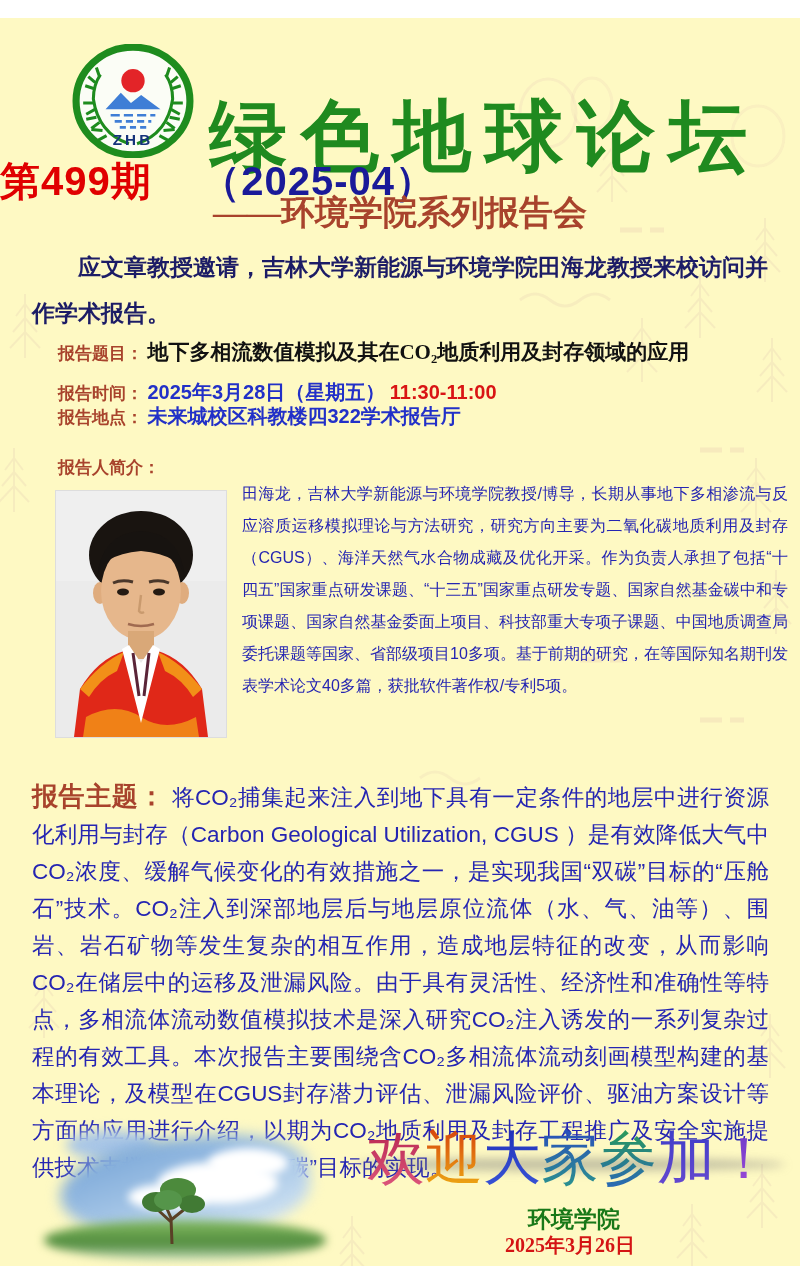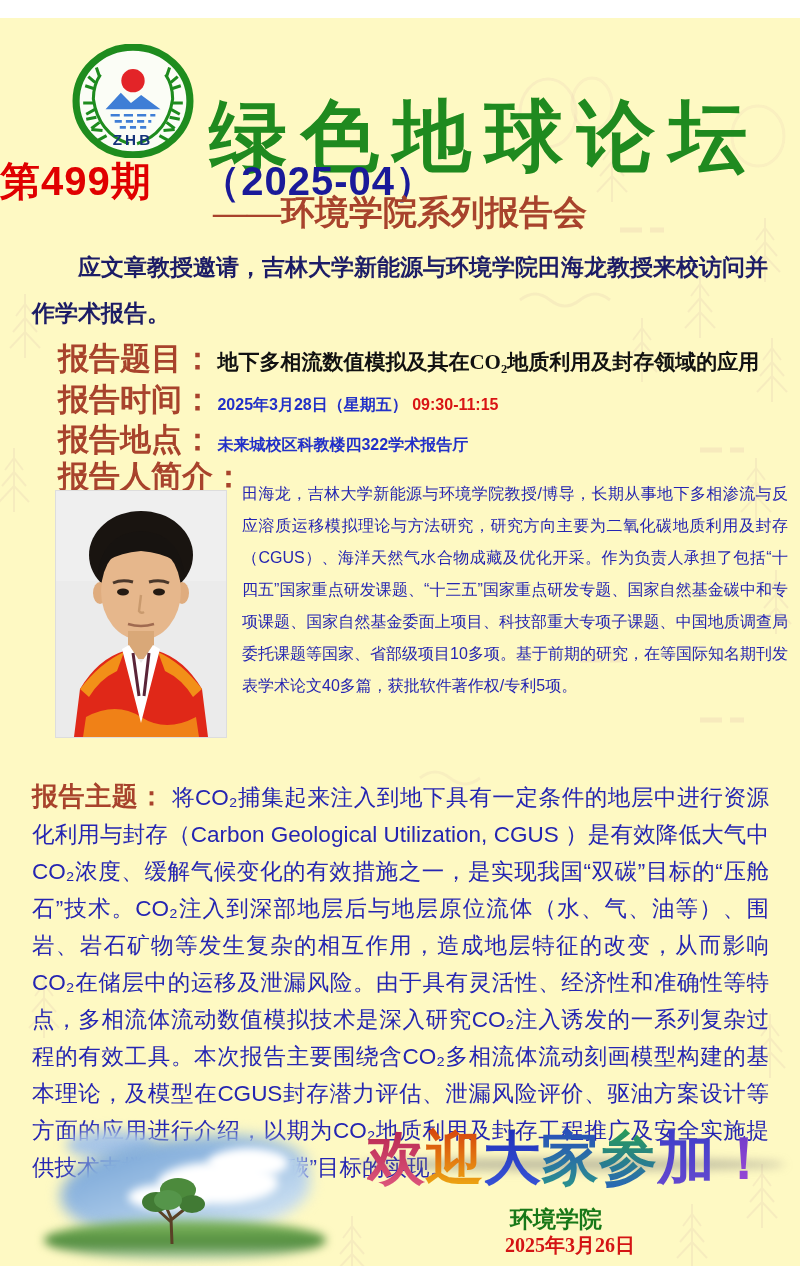--- a/index.html
+++ b/index.html
@@ -16,26 +16,26 @@
               font-size:40px;font-weight:bold;letter-spacing:1px;}
   .subtitle{position:absolute;left:0;top:172px;width:800px;text-align:center;
             font-family:"Liberation Serif",serif;font-weight:bold;font-size:34px;}
 
   
   .intro{position:absolute;left:32px;top:226px;width:740px;font-size:23px;
          line-height:46px;font-weight:bold;text-indent:2em;margin:0;}
 
   
   .drow{position:absolute;left:58px;white-space:nowrap;}
-  .dlabel{font-size:31px;font-weight:bold;}
+  .dlabel{font-size:17px;font-weight:bold;}
   .dval-topic{font-family:"Liberation Serif",serif;font-size:21px;font-weight:bold;color:#111;}
-  .dval{font-size:16px;font-weight:bold;}
+  .dval{font-size:20px;font-weight:bold;}
   .row-topic{top:320px;}
   .row-time{top:361px;}
-  .row-venue{top:401px;}
+  .row-venue{top:385px;}
   .row-biolabel{top:438px;}
 
   
   .photo{position:absolute;left:55px;top:472px;width:170px;height:246px;
          border:1px solid #ddd;background:#ebebeb;}
   .bio{position:absolute;left:242px;top:460px;width:546px;margin:0;
        font-size:16px;line-height:32px;text-align:justify;font-weight:500;}
 
   
   .abstract{position:absolute;left:32px;top:760px;width:737px;margin:0;
@@ -52,27 +52,27 @@
   .scene .cloud{position:absolute;background:#ffffff;border-radius:50%;filter:blur(4px);}
   .scene .c1{left:120px;top:34px;width:120px;height:42px;}
   .scene .c2{left:170px;top:20px;width:80px;height:30px;}
   .scene .c3{left:90px;top:56px;width:80px;height:26px;}
   .scene .ground{position:absolute;left:6px;top:92px;width:282px;height:40px;
                  background:linear-gradient(180deg,#85bb62 0%,#4f8a3c 60%,#c9dfc0 100%);
                  border-radius:50%;filter:blur(5px);}
   .scene svg{position:absolute;left:96px;top:44px;}
 
   .welcome{position:absolute;left:355px;top:1106px;width:430px;height:74px;
-           font-family:"Liberation Serif",serif;font-weight:bold;font-size:58px;
+           font-family:"Liberation Serif",serif;font-weight:normal;font-size:58px;
            line-height:70px;text-align:center;white-space:nowrap;}
   .welcome .shadow{position:absolute;left:0;top:34px;width:100%;height:13px;
                    background:rgba(125,125,125,.45);filter:blur(5px);border-radius:50%;}
   .wch{position:relative;display:inline-block;}
   .wch.grad{-webkit-background-clip:text;background-clip:text;-webkit-text-fill-color:transparent;}
-  .org{position:absolute;left:341px;top:1186px;width:430px;text-align:center;
+  .org{position:absolute;left:359px;top:1186px;width:430px;text-align:center;
        font-size:23px;font-weight:bold;}
   .fdate{position:absolute;left:355px;top:1214px;width:430px;text-align:center;
          font-family:"Liberation Serif",serif;font-size:20px;font-weight:bold;}
 </style>
 </head>
 <body>
 
 <div class="page">
 
   <svg class="wm" viewBox="0 0 800 1266">
@@ -144,21 +144,21 @@
   <p class="intro" style="color: rgb(28, 28, 102);">应文章教授邀请，吉林大学新能源与环境学院田海龙教授来校访问并作学术报告。</p>
 
   <div class="drow row-topic">
     <span class="dlabel" style="color: rgb(168, 67, 44);">报告题目：</span>
     <span class="dval-topic" style="color: rgb(17, 17, 17);">地下多相流数值模拟及其在CO₂地质利用及封存领域的应用</span>
   </div>
 
   <div class="drow row-time">
     <span class="dlabel" style="color: rgb(168, 67, 44);">报告时间：</span>
     <span class="dval" style="color: rgb(34, 48, 200);">2025年3月28日（星期五）</span>
-    <span class="dval" style="color: rgb(217, 20, 20);">09:30-11:15</span>
+    <span class="dval" style="color: rgb(217, 20, 20);">11:30-11:00</span>
   </div>
 
   <div class="drow row-venue">
     <span class="dlabel" style="color: rgb(168, 67, 44);">报告地点：</span>
     <span class="dval" style="color: rgb(34, 48, 200);">未来城校区科教楼四322学术报告厅</span>
   </div>
 
   <div class="drow row-biolabel">
     <span class="dlabel" style="color: rgb(168, 67, 44);">报告人简介：</span>
   </div>

